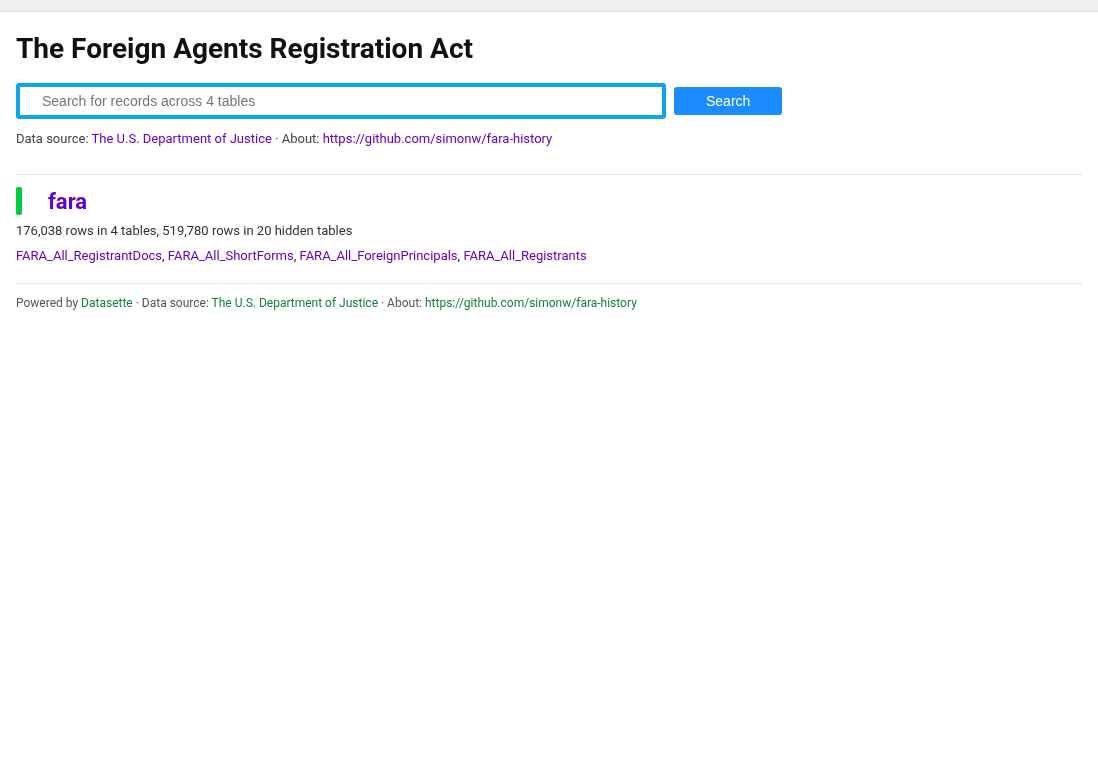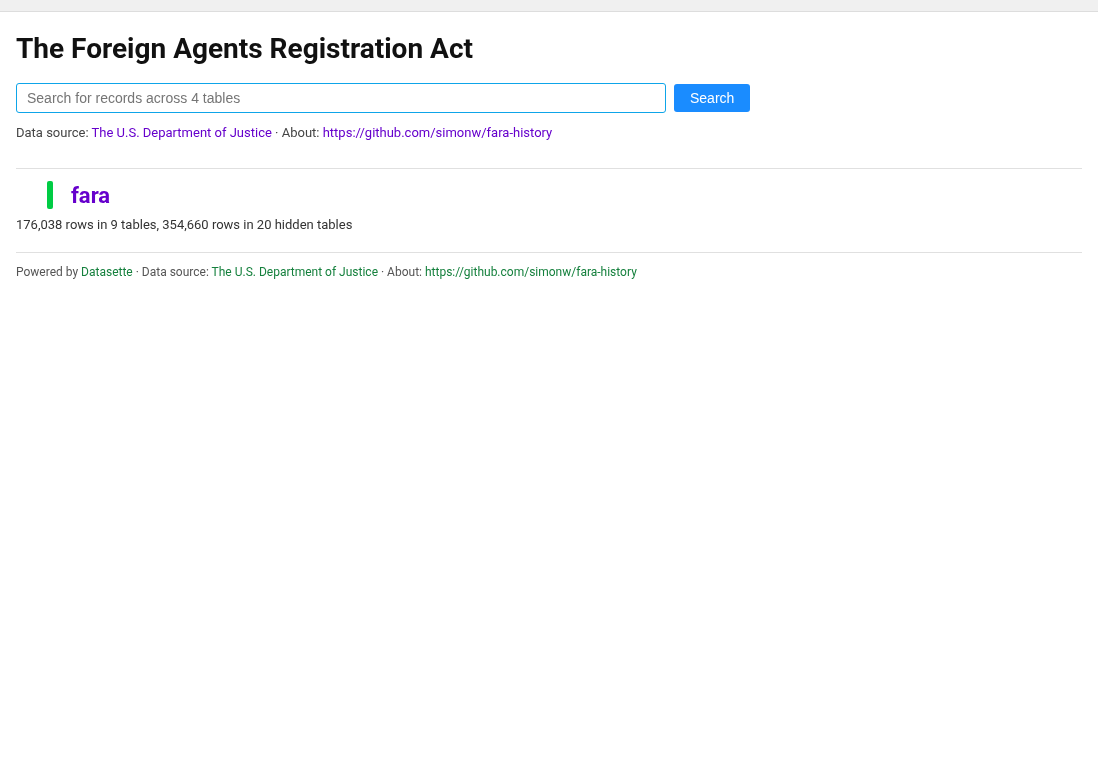--- a/index.html
+++ b/index.html
@@ -36,30 +36,30 @@
     .search-row {
       display: flex;
       align-items: center;
       gap: 8px;
       margin-bottom: 12px;
     }
 
     .search-input {
       flex: 0 0 650px;
       width: 650px;
-      padding: 6px 10px;
+      padding: 6px 22px;
       font-size: 14px;
-      border: 1px solid #0ea5e9;
+      border: 4px solid #0ea5e9;
       border-radius: 3px;
       color: #555;
       outline: none;
     }
 
     .search-button {
-      padding: 6px 16px;
+      padding: 6px 32px;
       background: #1a8cff;
       color: #fff;
       border: none;
       border-radius: 3px;
       font-size: 14px;
       cursor: pointer;
     }
 
     .data-source-line {
       font-size: 13px;
@@ -78,23 +78,22 @@
       margin-bottom: 12px;
     }
 
     .database-section {
       margin-bottom: 20px;
     }
 
     .database-header {
       display: flex;
       align-items: center;
-      gap: 8px;
+      gap: 16px;
       margin-bottom: 8px;
-      margin-left: 31px;
     }
 
     .color-bar {
       display: inline-block;
       width: 6px;
       height: 28px;
       background: #00cc44;
       border-radius: 2px;
       margin-right: 10px;
       flex-shrink: 0;
@@ -160,22 +159,25 @@
 
   <hr class="divider-top">
 
   <div class="database-section">
 
     <div class="database-header">
       <span class="color-bar" style="background: rgb(0, 204, 68);"></span>
       <a class="database-name" href="#">fara</a>
     </div>
 
-    <div class="rows-info">176,038 rows in 9 tables, 354,660 rows in 20 hidden tables</div>
+    <div class="rows-info">176,038 rows in 4 tables, 519,780 rows in 20 hidden tables</div>
 
+    <div class="tables-list">
+      <a href="#">FARA_All_RegistrantDocs</a><span>, </span><a href="#">FARA_All_ShortForms</a><span>, </span><a href="#">FARA_All_ForeignPrincipals</a><span>, </span><a href="#">FARA_All_Registrants</a>
+    </div>
 
   </div>
 
   <hr class="divider-bottom">
 
   <div class="footer-line">
     <span>Powered by </span><a href="#">Datasette</a><span> · Data source: </span><a href="#">The U.S. Department of Justice</a><span> · About: </span><a href="#">https://github.com/simonw/fara-history</a>
   </div>
 
 </div>

